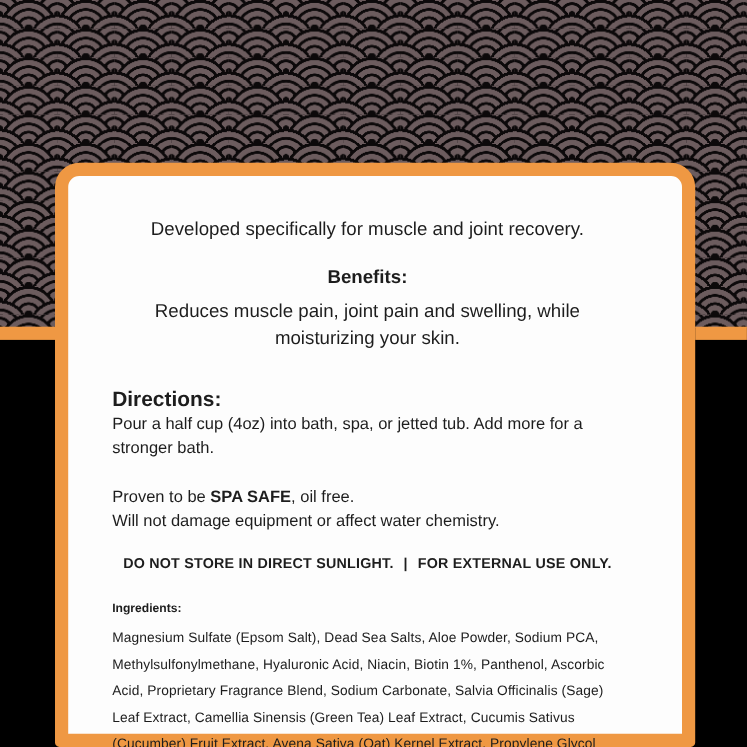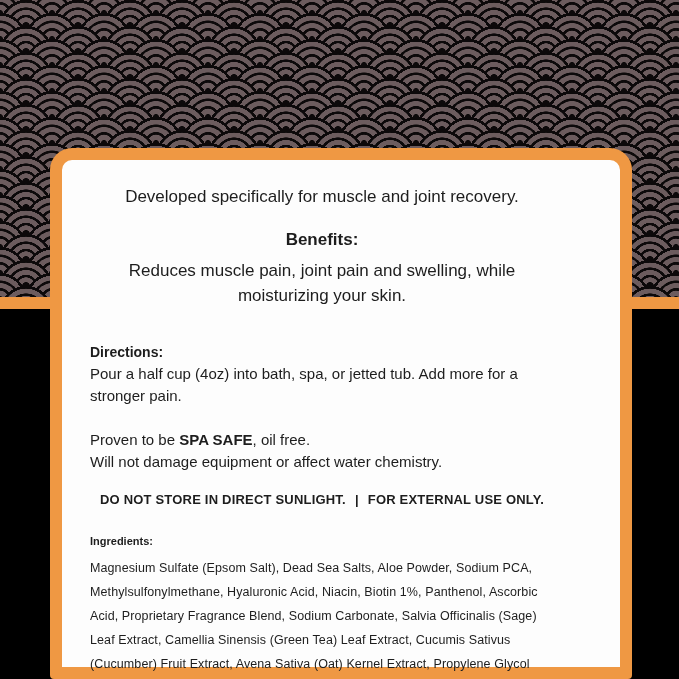--- a/index.html
+++ b/index.html
@@ -31,28 +31,28 @@
   .edge-right{left:632px;width:47px;}
   
   .card{
     position:absolute;left:50px;top:148px;
     width:582px;height:531px;
     box-sizing:border-box;
     background:var(--card-bg,#FDFDFD);
     border:12px solid var(--accent,#EF9843);
     border-radius:22px 22px 4px 4px;
   }
-  .card p,.card div.block{margin:4px;}
+  .card p,.card div.block{margin:16px;}
   .block{position:absolute;left:24px;width:464px;color:var(--text,#1D1D1D);}
   .t-center{text-align:center;}
   .b,.heading{font-weight:bold;}
   .intro       {top:21px; font-size:17px;line-height:24px;}
   .benefits-h  {top:64px; font-size:17px;line-height:24px;}
   .benefits-t  {top:94px; font-size:17px;line-height:25px;}
-  .directions-h{top:177px;font-size:14px;line-height:22px;}
+  .directions-h{top:177px;font-size:19px;line-height:22px;}
   .directions-t{top:199px;font-size:15px;line-height:22px;}
   .proven      {top:265px;font-size:15px;line-height:22px;}
   .willnot     {top:287px;font-size:15px;line-height:22px;}
   .caution     {top:326px;font-size:13px;line-height:19px;font-weight:bold;letter-spacing:.2px;}
   .caution .sep{margin:0 9px;}
   .ing-h       {top:366px;font-size:11px;line-height:22px;}
   .ing-t       {top:392px;font-size:12.5px;line-height:24px;letter-spacing:.1px;}
   .nowrap{white-space:nowrap;}
 </style>
 </head>
@@ -73,21 +73,21 @@
 
     <div class="block t-center benefits-t">
       <div class="nowrap">Reduces muscle pain, joint pain and swelling, while</div>
       <div class="nowrap">moisturizing your skin.</div>
     </div>
 
     <p class="block heading directions-h">Directions:</p>
 
     <div class="block directions-t">
       <div class="nowrap">Pour a half cup (4oz) into bath, spa, or jetted tub. Add more for a</div>
-      <div class="nowrap">stronger pain.</div>
+      <div class="nowrap">stronger bath.</div>
     </div>
 
     <p class="block proven nowrap"><span>Proven to be </span><span class="b">SPA SAFE</span><span>, oil free.</span></p>
 
     <p class="block t-center caution nowrap"><span>DO NOT STORE IN DIRECT SUNLIGHT.</span><span class="sep">|</span><span>FOR EXTERNAL USE ONLY.</span></p>
 
     <p class="block willnot nowrap">Will not damage equipment or affect water chemistry.</p>
 
     <p class="block heading ing-h">Ingredients:</p>
 

